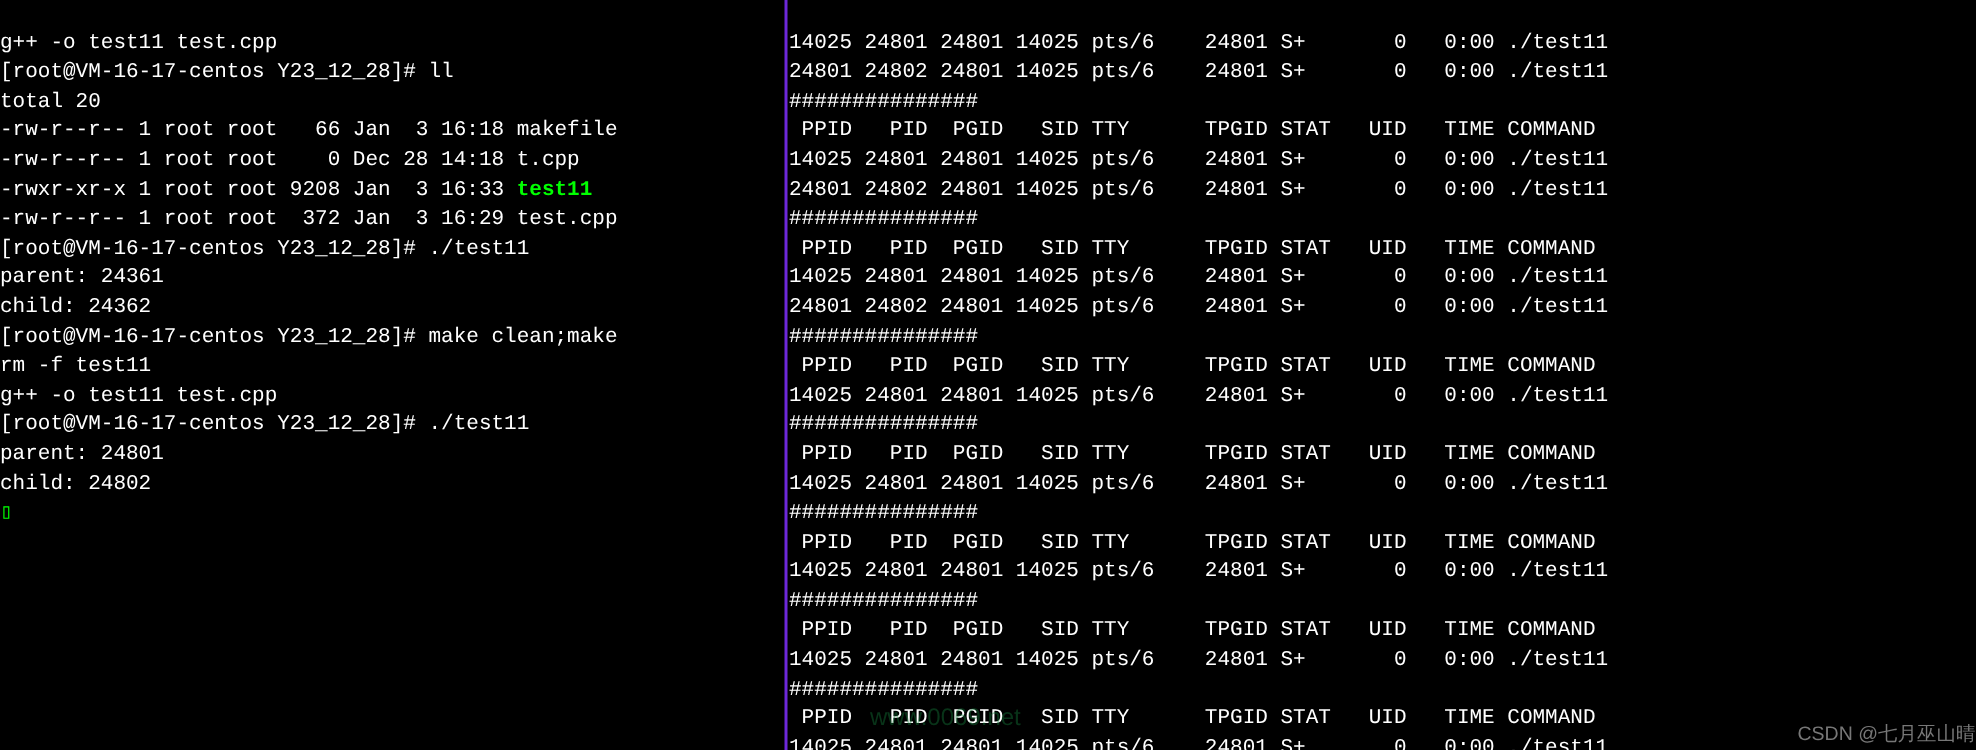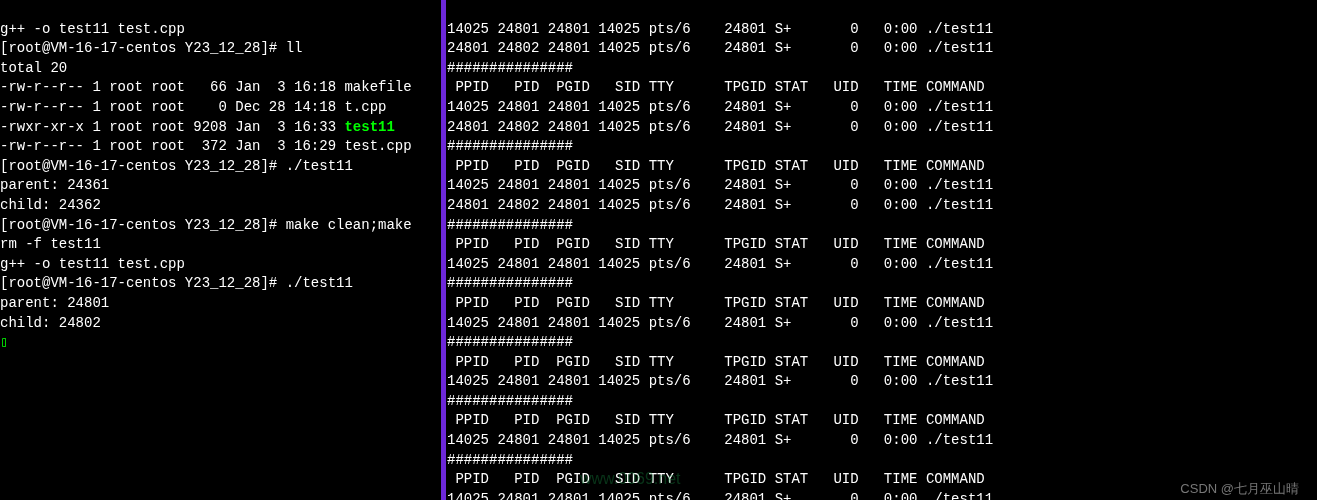--- a/index.html
+++ b/index.html
@@ -16,38 +16,38 @@
       width: 1317px;
       height: 500px;
       overflow: hidden;
       display: flex;
     }
     .pane {
       white-space: pre;
       padding: 0;
     }
     .left-pane {
-      width: 446px;
-      border-right: 5px solid #6d28d9;
+      width: 525px;
+      border-right: 2px solid #6d28d9;
     }
     .right-pane {
       flex: 1;
       padding-left: 1px;
     }
     .green {
       color: #00ff00;
       font-weight: bold;
     }
     .cursor {
       color: #00ff00;
     }
     .watermark {
       position: absolute;
       bottom: 2px;
-      right: 18px;
+      right: 0;
       color: #777;
       font-size: 13px;
       font-family: sans-serif;
     }
     .watermark2 {
       position: absolute;
       bottom: 10px;
       left: 580px;
       color: #15803d;
       font-size: 16px;

